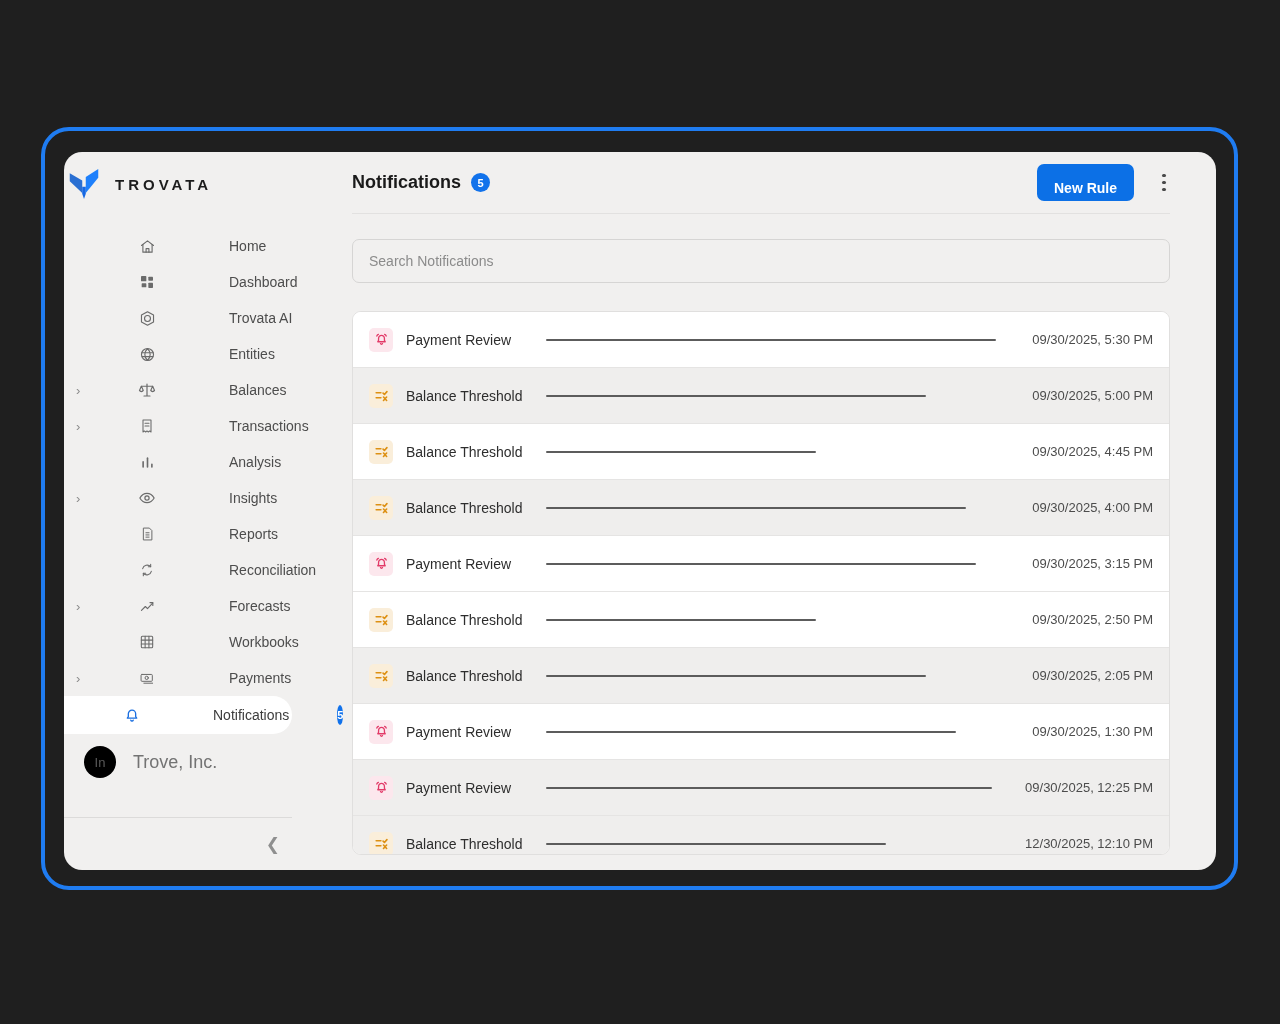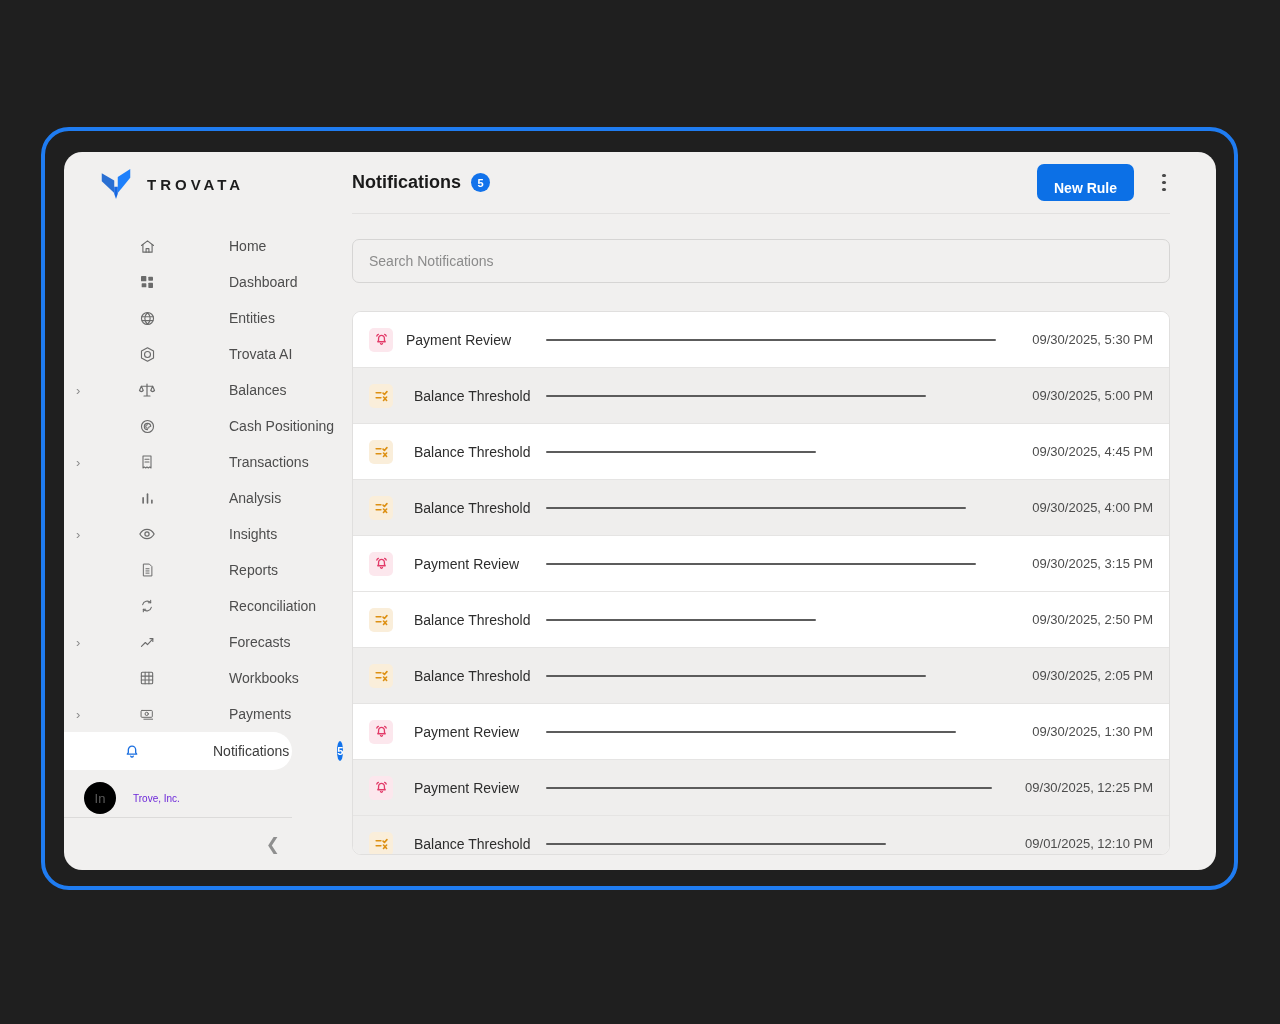--- a/index.html
+++ b/index.html
@@ -13,38 +13,38 @@
     position:absolute; left:41px; top:127px; width:1197px; height:763px;
     border:4px solid var(--frame,#1f7cf1); border-radius:28px;
   }
   .window {
     position:absolute; left:64px; top:152px; width:1152px; height:718px;
     background:#f1f0ef; border-radius:18px; overflow:hidden; display:flex;
   }
 
   
   .sidebar { width:288px; flex:0 0 288px; display:flex; flex-direction:column; }
-  .logo-row { height:64px; display:flex; align-items:center; padding-left:36px; }
+  .logo-row { height:64px; display:flex; align-items:center; padding-left:4px; }
   .logo-mark { width:32px; height:36px; }
   .brand { margin-left:15px; font-size:15px; font-weight:bold; letter-spacing:4px; color:#1c1c1c; }
   .nav { margin-top:12px; }
   .nav-item { position:relative; height:36px; display:flex; align-items:center; padding-left:12px; width:288px; cursor:pointer;gap:48px; }
   .nav-item.active { width:228px; height:38px; background:#ffffff; border-radius:0 19px 19px 0; }
   .chev { width:14px; font-size:13px; color:#8a8a8a; line-height:1; }
   .nicon { width:18px; height:18px; display:flex; align-items:center; justify-content:center; color:#6b6b6b; }
   .nav-item.active .nicon { color:#1b6fe0; }
   .nlabel { margin-left:25px; font-size:14px; color:#4d4d4d; }
   .nav-item.active .nlabel { color:#3c3c3c; }
   .nbadge { margin-left:auto; margin-right:12px; width:20px; height:20px; border-radius:50%;
     background:var(--badge,#1172eb); color:#fff; font-size:11px; font-weight:bold;
     display:flex; align-items:center; justify-content:center; }
   .account-row { margin-top:10px; display:flex; align-items:center; padding-left:20px; height:36px; cursor:pointer; }
   .avatar { width:32px; height:32px; border-radius:50%; background:#000000; color:#5a5a5a;
     font-size:13px; display:flex; align-items:center; justify-content:center; }
-  .account-name { margin-left:17px; font-size:10px; color:#6d28d9; }
+  .account-name { margin-left:17px; font-size:18px; color:#737373; }
   .sidebar-spacer { flex:1; }
   .sidebar-divider { width:228px; border-top:1px solid #dcdbda; }
   .collapse-row { height:52px; display:flex; align-items:center; justify-content:flex-end; padding-right:72px; }
   .collapse-btn { color:#8f8f8f; font-size:17px; cursor:pointer; line-height:1; }
 
   
   .main { flex:1; padding-right:46px; display:flex; flex-direction:column; }
   .header { height:62px; display:flex; align-items:center; border-bottom:1px solid #e2e1e0; }
   .page-title { font-size:18px; font-weight:bold; color:#1a1a1a; }
   .title-badge { margin-left:10px; width:19px; height:19px; border-radius:50%;
@@ -57,21 +57,21 @@
   .kebab i { width:3.5px; height:3.5px; border-radius:50%; background:#4a4a4a; }
 
   .search-input { margin-top:25px; height:44px; width:100%; background:transparent;
     border:1px solid #d6d5d4; border-radius:7px; padding:0 16px; font-size:14px;
     color:#3a3a3a; font-family:"Liberation Sans", sans-serif; outline:none; }
   .search-input::placeholder { color:#8b8b8b; }
 
   .card { margin-top:28px; background:#ffffff; border:1px solid #e0dfde;
     border-radius:9px; overflow:hidden; height:544px; }
   .nrow { position:relative; height:55px; display:flex; align-items:center; padding:0 16px; cursor:pointer; background:#fff; }
-  .nrow + .nrow { border-top:1px solid #e5e4e3; height:56px;gap:8px; }
+  .nrow + .nrow { border-top:1px solid #e5e4e3; height:56px; }
   .nrow.unread { background:#efeeed; }
   .icon-box { width:24px; height:24px; border-radius:5px; display:flex; align-items:center; justify-content:center; flex:0 0 24px; }
   .icon-box.payment-review { background:#fce7ed; color:var(--pink,#e23a68); }
   .icon-box.balance-threshold { background:#faeeda; color:var(--orange,#dd9013); }
   .ntitle { margin-left:13px; font-size:14px; color:#2d2d2d; }
   .nline { position:absolute; left:193px; top:50%; margin-top:-1px; height:2px; background:#5c5c5c; border-radius:1px; }
   .ntime { margin-left:auto; font-size:13px; color:#4c4c4c; }
 
   svg { display:block; }
 </style>
@@ -113,59 +113,48 @@
               <rect x="4" y="14" width="7" height="6" rx="1"></rect>
               <rect x="14" y="13" width="7" height="8" rx="1"></rect>
             </svg>
           </span>
           <span class="nlabel">Dashboard</span>
         </div>
         <div class="nav-item">
           <span class="chev"></span>
           <span class="nicon">
             <svg width="17" height="17" viewBox="0 0 24 24" fill="none" stroke="currentColor" stroke-width="1.6" stroke-linecap="round" stroke-linejoin="round">
+              <polygon points="12,2.5 20.5,7.2 20.5,16.8 12,21.5 3.5,16.8 3.5,7.2"></polygon>
+              <circle cx="12" cy="12" r="4.2"></circle>
+            </svg>
+          </span>
+          <span class="nlabel">Trovata AI</span>
+        </div>
+        <div class="nav-item">
+          <span class="chev"></span>
+          <span class="nicon">
+            <svg width="17" height="17" viewBox="0 0 24 24" fill="none" stroke="currentColor" stroke-width="1.6" stroke-linecap="round" stroke-linejoin="round">
               <circle cx="12" cy="12" r="8.5"></circle>
               <path d="M4 9.5h16M4.5 15h15"></path>
               <path d="M12 3.5c-5 5-5 12 0 17M12 3.5c5 5 5 12 0 17"></path>
             </svg>
           </span>
           <span class="nlabel">Entities</span>
-        </div>
-        <div class="nav-item">
-          <span class="chev"></span>
-          <span class="nicon">
-            <svg width="17" height="17" viewBox="0 0 24 24" fill="none" stroke="currentColor" stroke-width="1.6" stroke-linecap="round" stroke-linejoin="round">
-              <polygon points="12,2.5 20.5,7.2 20.5,16.8 12,21.5 3.5,16.8 3.5,7.2"></polygon>
-              <circle cx="12" cy="12" r="4.2"></circle>
-            </svg>
-          </span>
-          <span class="nlabel">Trovata AI</span>
         </div>
         <div class="nav-item">
           <span class="chev">›</span>
           <span class="nicon">
             <svg width="18" height="18" viewBox="0 0 24 24" fill="none" stroke="currentColor" stroke-width="1.6" stroke-linecap="round" stroke-linejoin="round">
               <path d="M12 4v16M8 20h8"></path>
               <path d="M4.5 7h15"></path>
               <path d="M4.5 7 2 12.5a2.8 2.8 0 0 0 5 0L4.5 7z"></path>
               <path d="M19.5 7 17 12.5a2.8 2.8 0 0 0 5 0L19.5 7z"></path>
             </svg>
           </span>
           <span class="nlabel">Balances</span>
-        </div>
-        <div class="nav-item">
-          <span class="chev"></span>
-          <span class="nicon">
-            <svg width="17" height="17" viewBox="0 0 24 24" fill="none" stroke="currentColor" stroke-width="1.6" stroke-linecap="round" stroke-linejoin="round">
-              <circle cx="12" cy="12" r="8.5"></circle>
-              <path d="M16.5 12a4.5 4.5 0 1 0-4.5 4.5"></path>
-              <path d="M12 9.5a2.5 2.5 0 1 0 2.5 2.5"></path>
-            </svg>
-          </span>
-          <span class="nlabel">Cash Positioning</span>
         </div>
         <div class="nav-item">
           <span class="chev">›</span>
           <span class="nicon">
             <svg width="16" height="16" viewBox="0 0 24 24" fill="none" stroke="currentColor" stroke-width="1.6" stroke-linecap="round" stroke-linejoin="round">
               <path d="M6 3h12v18l-2-1.6-2 1.6-2-1.6L10 21l-2-1.6L6 21V3z"></path>
               <path d="M9 8h6M9 12h6"></path>
             </svg>
           </span>
           <span class="nlabel">Transactions</span>
@@ -401,17 +390,17 @@
           <span class="icon-box balance-threshold">
             <svg width="15" height="15" viewBox="0 0 24 24" fill="none" stroke="currentColor" stroke-width="2.6" stroke-linecap="round" stroke-linejoin="round">
               <path d="M3.5 7.5h7.5"></path>
               <path d="M3.5 15.5h7.5"></path>
               <path d="M14.5 8.2l2.2 2.1 4-4.5"></path>
               <path d="M15.2 14.5l5 5.5M20.2 14.5l-5 5.5"></path>
             </svg>
           </span>
           <span class="ntitle">Balance Threshold</span>
           <span class="nline" style="width: 340px;"></span>
-          <span class="ntime">09/01/2025, 12:10 PM</span>
+          <span class="ntime">12/30/2025, 12:10 PM</span>
         </div>
       </div>
   </div>
 </div>
 
 </body></html>

